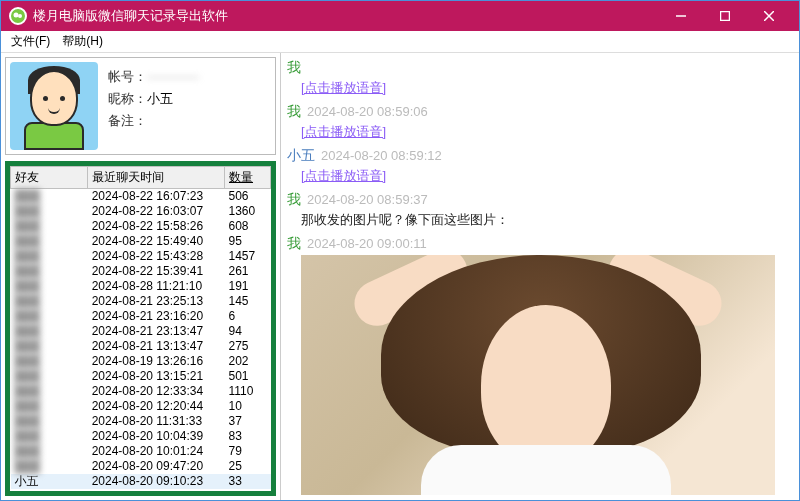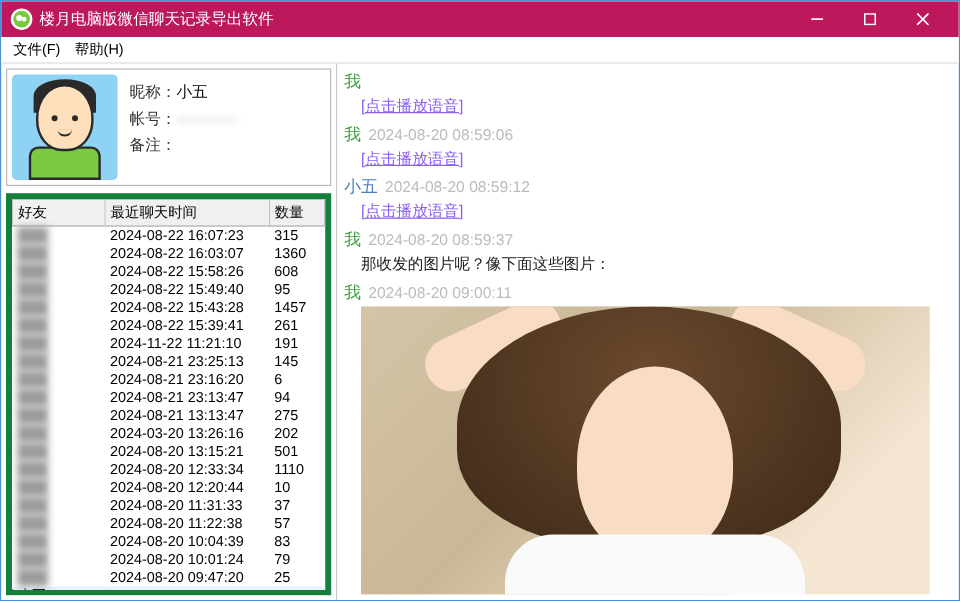--- a/index.html
+++ b/index.html
@@ -21,21 +21,21 @@
   .avatar-eye { position:absolute; width:5px; height:5px; background:#2a2a2a; border-radius:50%; top:34px; }
   .avatar-eye.l{left:33px;} .avatar-eye.r{left:50px;}
   .avatar-mouth{position:absolute; top:46px; left:38px; width:12px; height:6px; border-bottom:2px solid #2a2a2a; border-radius:0 0 8px 8px;}
   .pinfo { flex: 1; padding: 4px 0 0 10px; font-size: 13px; line-height: 22px; }
   .pinfo .row { display: flex; }
   .pinfo .lbl { color: #333; }
   .pinfo .val.blur { filter: blur(3px); color:#aaa; }
   .table-wrap { flex: 1; border: 5px solid #15803d; overflow-y: auto; overflow-x: hidden; }
   table { width: 100%; border-collapse: collapse; font-size: 12px; }
   th { background: #f0f0f0; border: 1px solid #c0c0c0; padding: 2px 4px; text-align: left; position: sticky; top: 0; font-weight: normal; }
-  th.c1{width:85px;} th.c2{width:140px;margin-left:36px;} th.c3{width:48px;}
+  th.c1{width:85px;} th.c2{width:140px;margin-left:36px;} th.c3{width:48px;text-decoration:underline;}
   td { padding: 0 4px; line-height: 15px; white-space: nowrap; }
   td.blur { filter: blur(3px); color:#999; }
   tr.sel td { background: #e5f1fb; }
   .right { flex: 1; overflow-y: auto; padding: 0 6px 6px 6px; }
   .msg { margin: 6px 0 2px 0; }
   .msg .sender { font-weight: normal; font-size: 14px; }
   .msg .sender.me { color: #3a9d3a; }
   .msg .sender.other { color: #4a7dbd; }
   .msg .ts { color: #bbb; font-size: 13px; margin-left: 6px; }
   .msg-body { margin: 2px 0 2px 14px; font-size: 13px; }
@@ -92,46 +92,46 @@
       <div class="avatar">
         <div class="avatar-body"></div>
           <div class="avatar-hair"></div>
           <div class="avatar-face"></div>
         <div class="avatar-eye l"></div>
           <div class="avatar-eye r"></div>
           <div class="avatar-mouth"></div>
       </div>
       <div class="pinfo">
         <div class="row">
+            <span class="lbl">帐号：</span>
+            <span class="val blur">————</span>
+          </div>
+        <div class="row">
             <span class="lbl">昵称：</span>
             <span class="val">小五</span>
-          </div>
-        <div class="row">
-            <span class="lbl">帐号：</span>
-            <span class="val blur">————</span>
           </div>
         <div class="row">
             <span class="lbl">备注：</span>
           </div>
       </div>
     </div>
     <div class="table-wrap">
       <table>
         <thead>
             <tr>
           <th class="c1">好友</th>
           <th class="c2">最近聊天时间</th>
           <th class="c3">数量</th>
         </tr>
           </thead>
         <tbody id="tbody">
             <tr>
               <td class="blur">███</td>
               <td>2024-08-22 16:07:23</td>
-              <td>315</td>
+              <td>506</td>
             </tr>
             <tr>
               <td class="blur">███</td>
               <td>2024-08-22 16:03:07</td>
               <td>1360</td>
             </tr>
             <tr>
               <td class="blur">███</td>
               <td>2024-08-22 15:58:26</td>
               <td>608</td>
@@ -146,21 +146,21 @@
               <td>2024-08-22 15:43:28</td>
               <td>1457</td>
             </tr>
             <tr>
               <td class="blur">███</td>
               <td>2024-08-22 15:39:41</td>
               <td>261</td>
             </tr>
             <tr>
               <td class="blur">███</td>
-              <td>2024-11-22 11:21:10</td>
+              <td>2024-08-28 11:21:10</td>
               <td>191</td>
             </tr>
             <tr>
               <td class="blur">███</td>
               <td>2024-08-21 23:25:13</td>
               <td>145</td>
             </tr>
             <tr>
               <td class="blur">███</td>
               <td>2024-08-21 23:16:20</td>
@@ -171,21 +171,21 @@
               <td>2024-08-21 23:13:47</td>
               <td>94</td>
             </tr>
             <tr>
               <td class="blur">███</td>
               <td>2024-08-21 13:13:47</td>
               <td>275</td>
             </tr>
             <tr>
               <td class="blur">███</td>
-              <td>2024-03-20 13:26:16</td>
+              <td>2024-08-19 13:26:16</td>
               <td>202</td>
             </tr>
             <tr>
               <td class="blur">███</td>
               <td>2024-08-20 13:15:21</td>
               <td>501</td>
             </tr>
             <tr>
               <td class="blur">███</td>
               <td>2024-08-20 12:33:34</td>
@@ -193,25 +193,20 @@
             </tr>
             <tr>
               <td class="blur">███</td>
               <td>2024-08-20 12:20:44</td>
               <td>10</td>
             </tr>
             <tr>
               <td class="blur">███</td>
               <td>2024-08-20 11:31:33</td>
               <td>37</td>
-            </tr>
-            <tr>
-              <td class="blur">███</td>
-              <td>2024-08-20 11:22:38</td>
-              <td>57</td>
             </tr>
             <tr>
               <td class="blur">███</td>
               <td>2024-08-20 10:04:39</td>
               <td>83</td>
             </tr>
             <tr>
               <td class="blur">███</td>
               <td>2024-08-20 10:01:24</td>
               <td>79</td>

